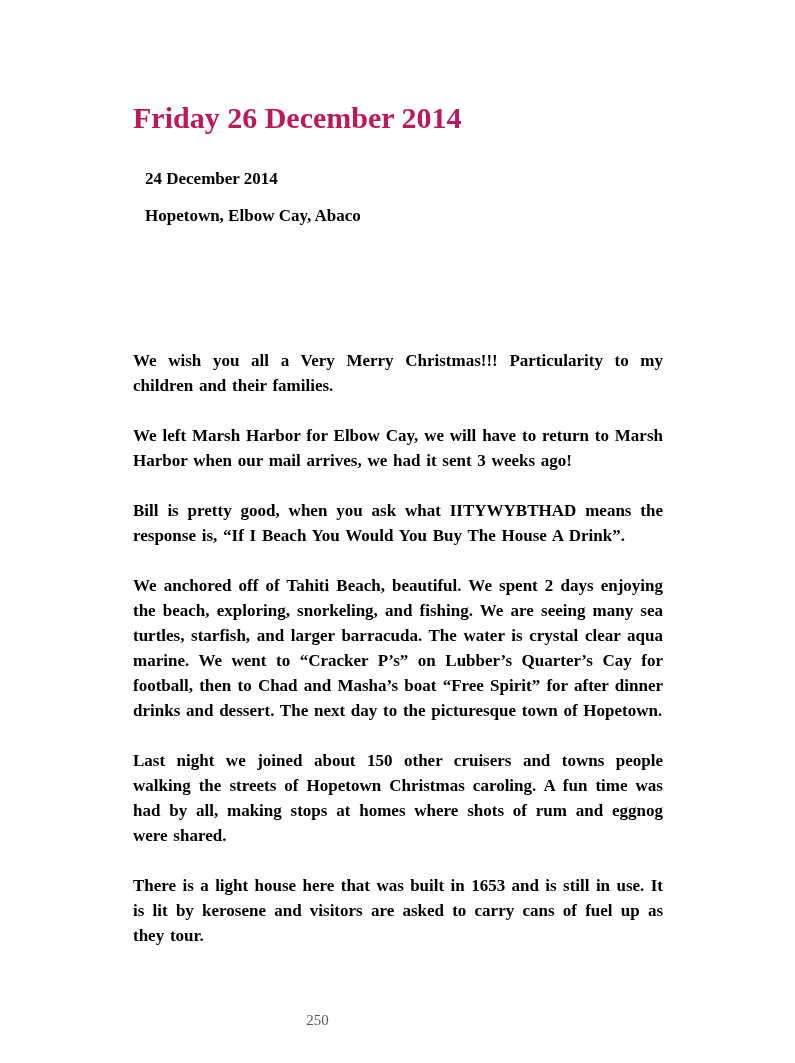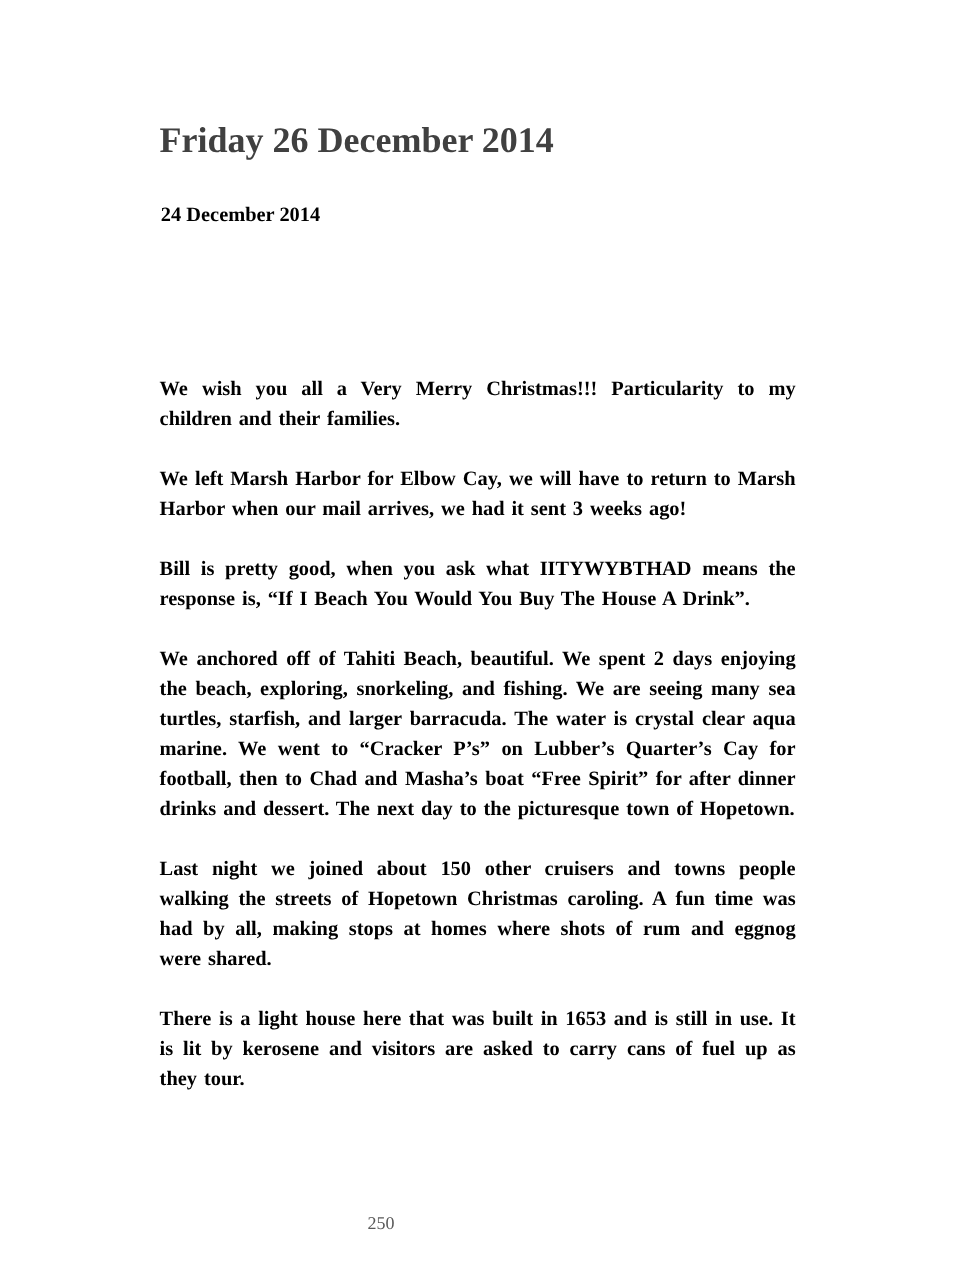--- a/index.html
+++ b/index.html
@@ -20,31 +20,31 @@
     height: 1063px;
     box-sizing: border-box;
     padding: 100px 132px 0 133px;
     background: #ffffff;
   }
   .title {
     margin: 0;
     font-size: 30px;
     line-height: 36px;
     font-weight: bold;
-    color: #404040;
+    color: #be185d;
     white-space: nowrap;
   }
   .meta {
     margin-top: 30px;
     font-size: 17px;
     line-height: 25px;
     font-weight: bold;
   }
   .meta div {
-    margin: 1px;
+    margin: 12px;
   }
   .content {
     margin-top: 120px;
   }
   .content p {
     margin: 0 0 25px 0;
     font-size: 17px;
     line-height: 25px;
     font-weight: bold;
     text-align: justify;
@@ -64,20 +64,21 @@
 </style>
 </head>
 <body>
 
 <div class="page">
 
   <h1 class="title">Friday 26 December 2014</h1>
 
   <div class="meta">
     <div>24 December 2014</div>
+    <div>Hopetown, Elbow Cay, Abaco</div>
   </div>
 
   <div class="content">
     <p>We wish you all a Very Merry Christmas!!! Particularity to my children and their families.</p>
     <p>We left Marsh Harbor for Elbow Cay, we will have to return to Marsh Harbor when our mail arrives, we had it sent 3 weeks ago!</p>
     <p>Bill is pretty good, when you ask what IITYWYBTHAD means the response is, “If I Beach You Would You Buy The House A Drink”.</p>
     <p>We anchored off of Tahiti Beach, beautiful. We spent 2 days enjoying the beach, exploring, snorkeling, and fishing. We are seeing many sea turtles, starfish, and larger barracuda. The water is crystal clear aqua marine. We went to “Cracker P’s” on Lubber’s Quarter’s Cay for football, then to Chad and Masha’s boat “Free Spirit” for after dinner drinks and dessert. The next day to the picturesque town of Hopetown.</p>
     <p>Last night we joined about 150 other cruisers and towns people walking the streets of Hopetown Christmas caroling. A fun time was had by all, making stops at homes where shots of rum and eggnog were shared.</p>
     <p>There is a light house here that was built in 1653 and is still in use. It is lit by kerosene and visitors are asked to carry cans of fuel up as they tour.</p>
   </div>

